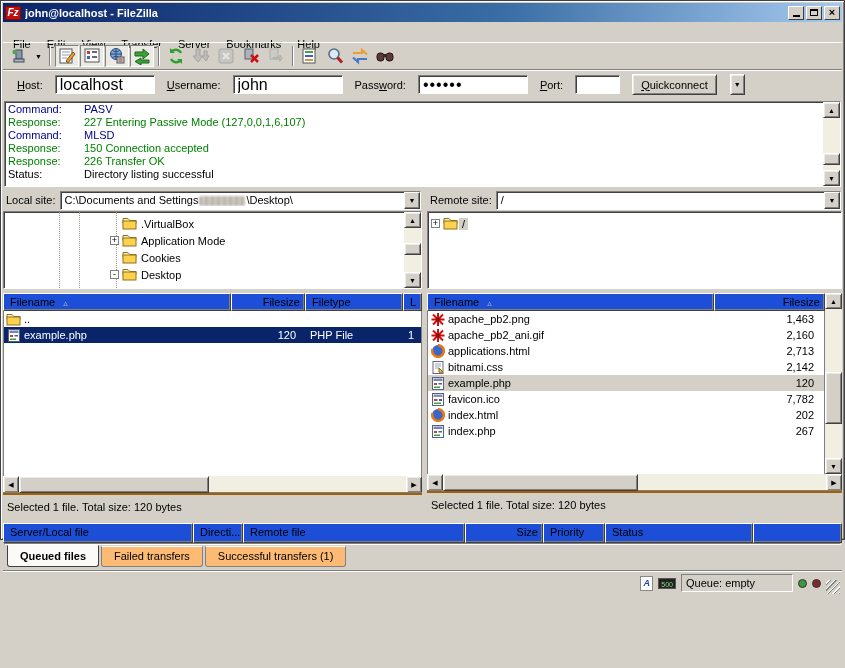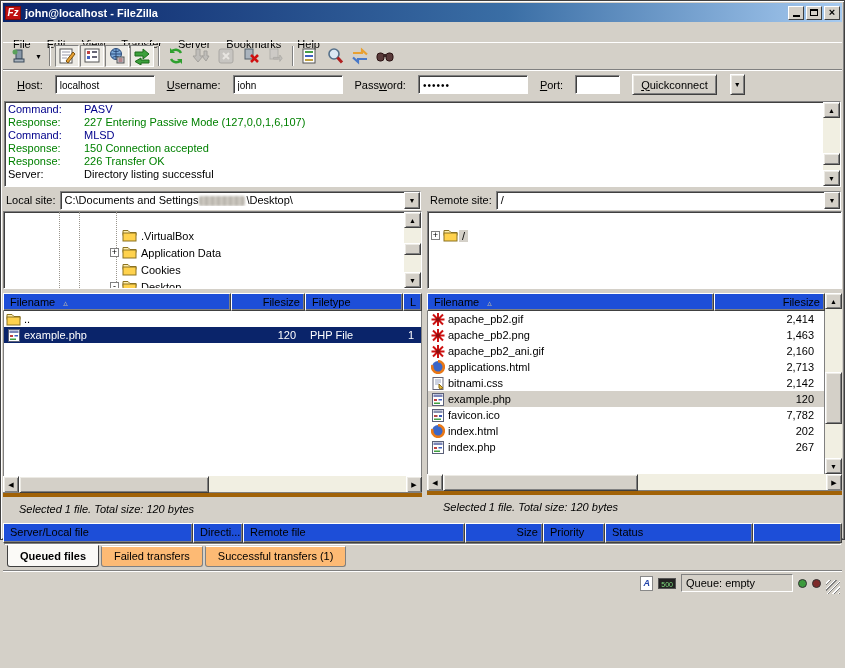--- a/index.html
+++ b/index.html
@@ -55,21 +55,21 @@
   .tbtn.disabled svg{ filter:grayscale(1) opacity(.45); }
   .tbtn.dropdown{ width:13px;}
   .dd{ font-size:7px; }
   
   .qcbar{ height:30px; flex:0 0 30px; display:flex; align-items:center; gap:12px; padding-left:14px;
     border-top:1px solid #808080; box-shadow:0 1px 0 #fff inset; }
   .qcbar label{ white-space:nowrap; }
   .field{
     background:#fff; border:1px solid; border-color:#808080 #fff #fff #808080;
     box-shadow: inset 1px 1px 0 #404040;
-    height:19px; font-family:"Liberation Sans",sans-serif; font-size:10px; padding:1px 3px 0 4px;
+    height:19px; font-family:"Liberation Sans",sans-serif; font-size:16px; padding:1px 3px 0 4px;
   }
   .f-host{ width:100px;} .f-user{width:110px;} .f-pass{width:110px; letter-spacing:1px;} .f-port{width:45px;}
   .qcbtn{
     height:21px; padding:0 8px; background:#D4D0C8;
     border:1px solid; border-color:#fff #404040 #404040 #fff;
     box-shadow: inset 1px 1px 0 #ECEAE4, inset -1px -1px 0 #808080;
     font-size:11px; display:inline-flex;align-items:center;
   }
   .qcdd{ width:15px; justify-content:center; padding:0; margin-left:1px; font-size:7px;}
   
@@ -106,21 +106,21 @@
   .combo{ flex:1; height:19px; background:#fff; display:flex; align-items:center;
     border:1px solid; border-color:#808080 #fff #fff #808080; box-shadow: inset 1px 1px 0 #404040;}
   .combotext{ flex:1; padding:0 4px; white-space:nowrap; overflow:hidden;}
   .combobtn{ width:16px; height:17px; background:#D4D0C8; font-size:7px;
     display:inline-flex;align-items:center;justify-content:center;
     border:1px solid; border-color:#fff #404040 #404040 #fff; box-shadow: inset -1px -1px 0 #808080;}
   .redacted{ display:inline-block; width:46px; height:10px; margin:0 1px; vertical-align:middle;
     background:repeating-linear-gradient(90deg,#b9b5ad 0 3px,#cdc9c1 3px 6px); filter:blur(1px); border-radius:2px;}
   .treewrap{ height:78px; flex:0 0 78px; display:flex;
     background:#fff; border:1px solid; border-color:#808080 #fff #fff #808080; box-shadow: inset 1px 1px 0 #404040;}
-  .tree{ flex:1; position:relative; overflow:hidden; padding-top:15px;}
+  .tree{ flex:1; position:relative; overflow:hidden; padding-top:3px;}
   .guide{ position:absolute; top:0; bottom:0; width:0; border-left:1px dotted #9a968e;}
   .tree-row{ height:17px; display:flex; align-items:center; position:relative;}
   .expander{
     width:9px; height:9px; flex:0 0 9px; background:#fff; border:1px solid #808080;
     font-size:9px; line-height:7px; text-align:center; margin-right:3px;
     display:inline-flex; align-items:center; justify-content:center; padding-bottom:1px;
   }
   .expander-spacer{ width:12px; flex:0 0 12px;}
   .ficon{ width:16px; flex:0 0 16px; display:inline-flex; align-items:center;}
   .tree-label{ padding:0 3px; white-space:nowrap;}
@@ -141,21 +141,21 @@
     border-left:1px solid #808080; border-right:1px solid #808080;}
   .listsection{ display:flex; flex:0 0 181px; height:181px;}
   .listcol{ flex:1; display:flex; flex-direction:column;}
   .frow{ height:16px; display:grid; align-items:center;}
   .fcell{ white-space:nowrap; overflow:hidden; padding:0 4px;}
   .fcell.name{ display:flex; align-items:center; gap:3px; padding-left:2px;}
   .fcell.num{ text-align:right; padding-right:10px;}
   .fic{ width:15px; flex:0 0 15px; display:inline-flex; align-items:center; justify-content:center;}
   .frow.sel-active{ background:#0A246A; color:#fff;}
   .frow.sel-inactive{ background:#D4D0C8;}
-  .panestatus{ flex:0 0 26px; padding:6px 0 0 16px; border-top:4px solid #a16207; box-shadow:0 -1px 0 #808080;font-style:italic;}
+  .panestatus{ flex:0 0 26px; padding:6px 0 0 4px; border-top:2px solid #a16207; box-shadow:0 -1px 0 #808080;}
   
   .queuehead{ flex:0 0 20px; margin-top:4px; display:grid;
     grid-template-columns:190px 50px 222px 78px 62px 148px 1fr;}
   .queuebody{ flex:1 1 auto; background:#fff; margin:0 1px;
     border:1px solid; border-color:#808080 #fff #fff #808080; box-shadow: inset 1px 1px 0 #404040;}
   
   .tabsrow{ flex:0 0 25px; display:flex; align-items:flex-start; padding:1px 0 0 4px; gap:2px;}
   .tab{ padding:3px 12px 4px 12px; background:#fdba74;
     border:1px solid #808080; border-top:1px solid #fff;
     border-radius:0 0 3px 3px;}
@@ -329,21 +329,21 @@
       </button>
   </div>
 
   <div class="logwrap">
     <div class="loglines" id="loglines">
         <div class="log-line" style="color: rgb(0, 0, 139);"><span class="log-label">Command:</span><span class="log-text">PASV</span></div>
         <div class="log-line" style="color: rgb(0, 128, 0);"><span class="log-label">Response:</span><span class="log-text">227 Entering Passive Mode (127,0,0,1,6,107)</span></div>
         <div class="log-line" style="color: rgb(0, 0, 139);"><span class="log-label">Command:</span><span class="log-text">MLSD</span></div>
         <div class="log-line" style="color: rgb(0, 128, 0);"><span class="log-label">Response:</span><span class="log-text">150 Connection accepted</span></div>
         <div class="log-line" style="color: rgb(0, 128, 0);"><span class="log-label">Response:</span><span class="log-text">226 Transfer OK</span></div>
-        <div class="log-line" style="color: rgb(0, 0, 0);"><span class="log-label">Server:</span><span class="log-text">Directory listing successful</span></div>
+        <div class="log-line" style="color: rgb(0, 0, 0);"><span class="log-label">Status:</span><span class="log-text">Directory listing successful</span></div>
       </div>
     <div class="vscroll">
       <span class="sbtn">▲</span>
       <div class="strack">
           <div class="sthumb" style="top:68%;height:12px"></div>
         </div>
       <span class="sbtn">▼</span>
     </div>
   </div>
 
@@ -373,21 +373,21 @@
               <span class="tree-label">.VirtualBox</span>
             </div>
             <div class="tree-row" style="padding-left: 106px;">
               <span class="expander">+</span>
               <span class="ficon">
                 <svg width="15" height="13" viewBox="0 0 15 13">
                   <path d="M1 1.5h5l2 2h6v3H1z" fill="#FFEFAE" stroke="#8B7322"></path>
                   <rect x="1" y="4" width="13" height="8" fill="#FFD24D" stroke="#8B7322"></rect>
                 </svg>
               </span>
-              <span class="tree-label">Application Data</span>
+              <span class="tree-label">Application Mode</span>
             </div>
             <div class="tree-row" style="padding-left: 106px;">
               <span class="expander-spacer"></span>
               <span class="ficon">
                 <svg width="15" height="13" viewBox="0 0 15 13">
                   <path d="M1 1.5h5l2 2h6v3H1z" fill="#FFEFAE" stroke="#8B7322"></path>
                   <rect x="1" y="4" width="13" height="8" fill="#FFD24D" stroke="#8B7322"></rect>
                 </svg>
               </span>
               <span class="tree-label">Cookies</span>
@@ -496,34 +496,20 @@
               <div class="frow grid-remote">
                 <span class="fcell name">
                   <span class="fic">
                     <svg width="14" height="13" viewBox="0 0 14 13">
                       <g stroke="#CC1111" stroke-width="2">
                         <path d="M7 0v13M0.5 6.5h13M2 1.5l10 10M12 1.5l-10 10"></path>
                       </g>
                       <circle cx="7" cy="6.5" r="2" fill="#8B0E0E"></circle>
                     </svg>
                   </span>
-                  <span>apache_pb2.gif</span>
-                </span>
-                <span class="fcell num">2,414</span>
-              </div>
-              <div class="frow grid-remote">
-                <span class="fcell name">
-                  <span class="fic">
-                    <svg width="14" height="13" viewBox="0 0 14 13">
-                      <g stroke="#CC1111" stroke-width="2">
-                        <path d="M7 0v13M0.5 6.5h13M2 1.5l10 10M12 1.5l-10 10"></path>
-                      </g>
-                      <circle cx="7" cy="6.5" r="2" fill="#8B0E0E"></circle>
-                    </svg>
-                  </span>
                   <span>apache_pb2.png</span>
                 </span>
                 <span class="fcell num">1,463</span>
               </div>
               <div class="frow grid-remote">
                 <span class="fcell name">
                   <span class="fic">
                     <svg width="14" height="13" viewBox="0 0 14 13">
                       <g stroke="#CC1111" stroke-width="2">
                         <path d="M7 0v13M0.5 6.5h13M2 1.5l10 10M12 1.5l-10 10"></path>

